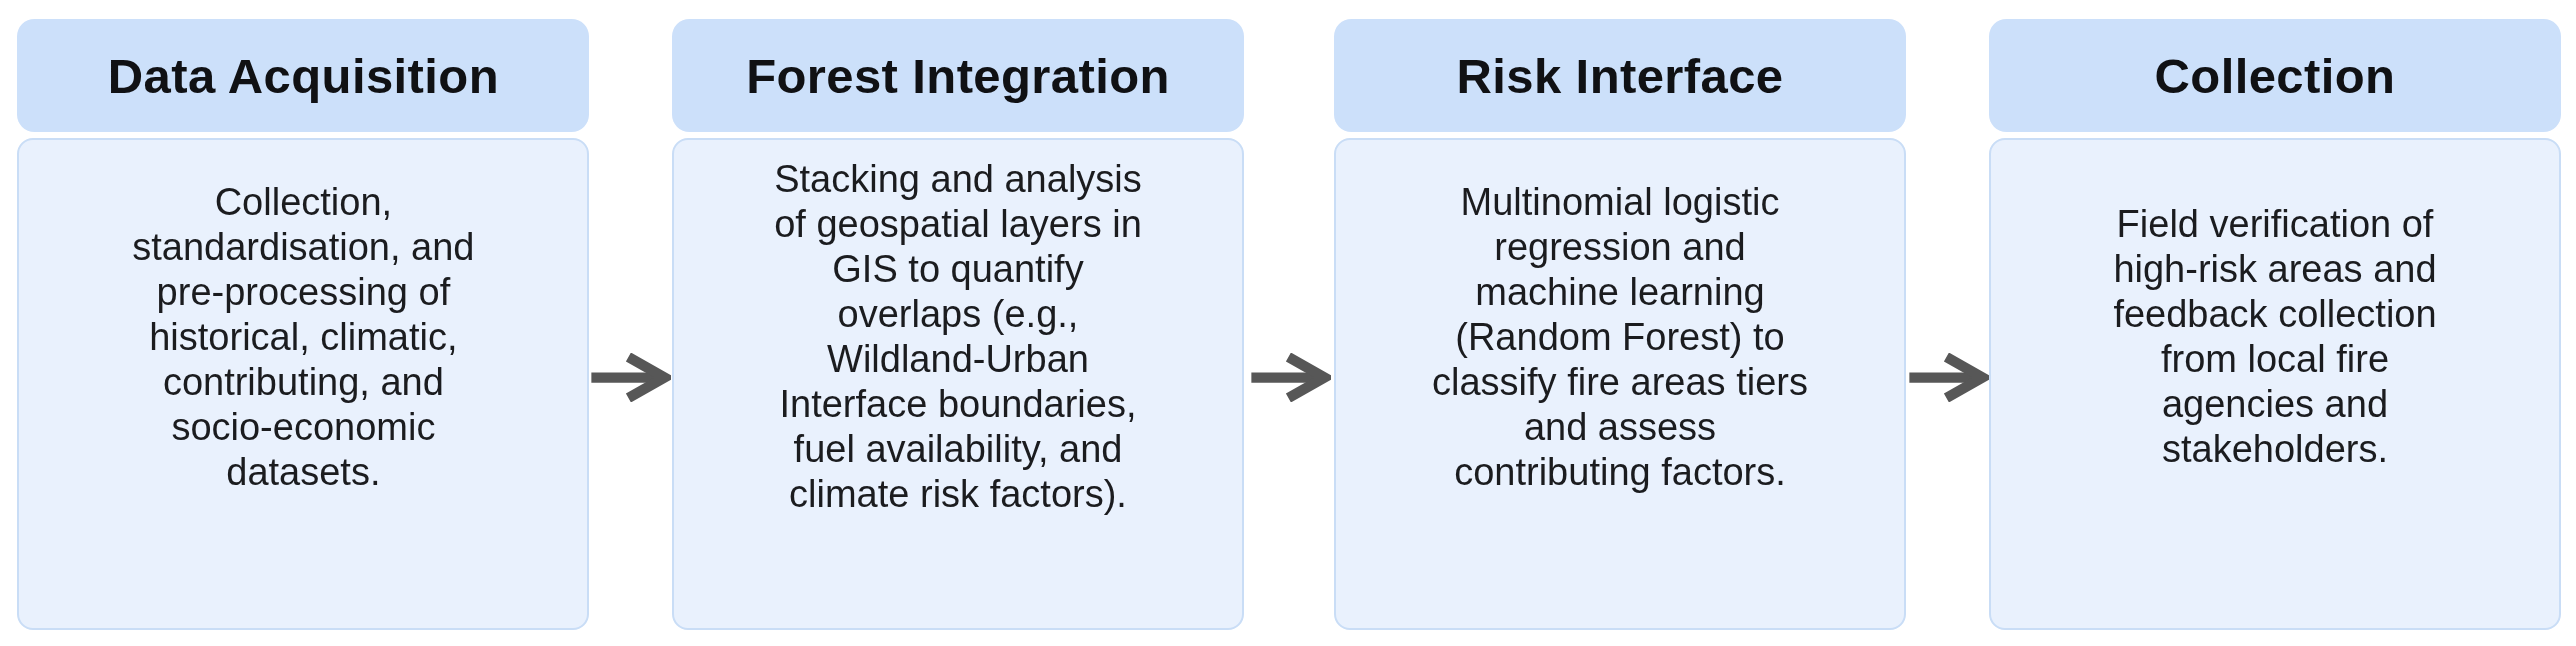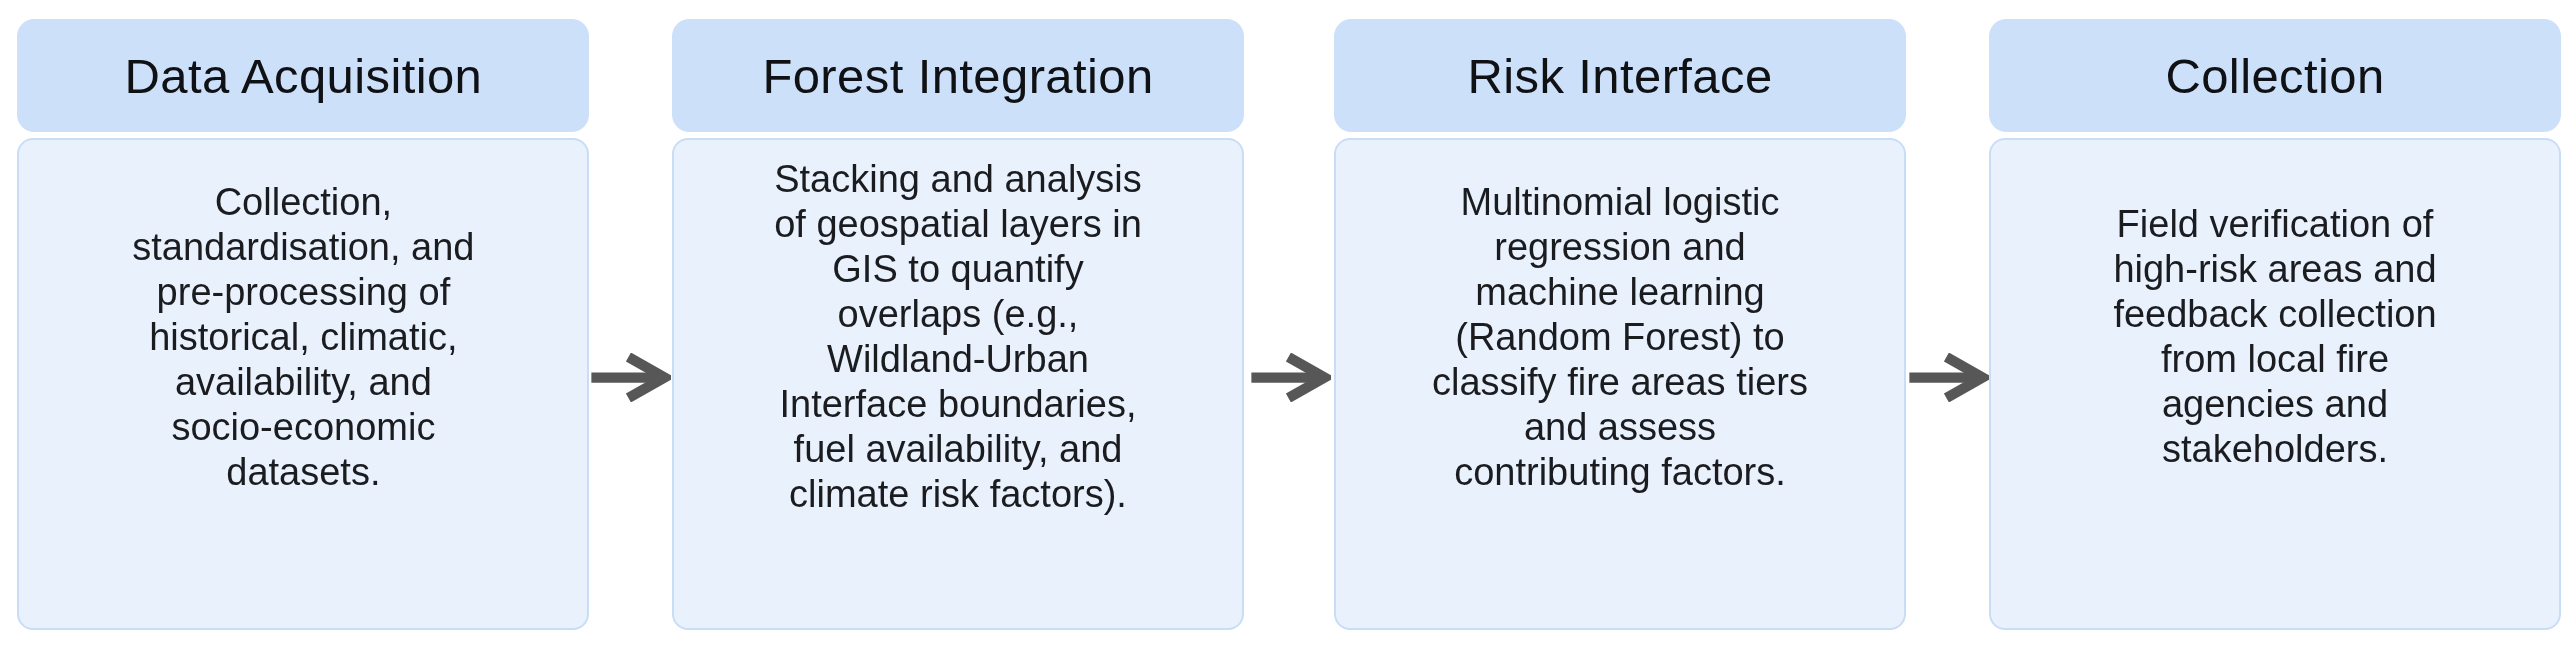--- a/index.html
+++ b/index.html
@@ -28,21 +28,21 @@
     width: 100%;
     height: 113px;
     background: #cce0fa;
     border-radius: 17.4px;
     display: flex;
     align-items: center;
     justify-content: center;
   }
   .card-title {
     font-size: 49px;
-    font-weight: 400;
+    font-weight: 700;
     color: #101114;
     letter-spacing: 0.4px;
     white-space: nowrap;
   }
   .card-body {
     box-sizing: border-box;
     margin-top: 5.5px;
     width: 100%;
     height: 492px;
     background: #e9f1fd;
@@ -78,21 +78,21 @@
 
   <div class="card" style="left:17.4px">
     <div class="card-header">
       <div class="card-title">Data Acquisition</div>
     </div>
     <div class="card-body">
       <div class="card-text">Collection,
 standardisation, and
 pre-processing of
 historical, climatic,
-availability, and
+contributing, and
 socio-economic
 datasets.</div>
     </div>
   </div>
 
   <div class="arrow arrow-1">
     <svg viewBox="0 0 104 62" xmlns="http://www.w3.org/2000/svg">
       <line x1="3" y1="31" x2="90" y2="31" stroke="#575757" stroke-width="13"></line>
       <polyline points="50,5 96,31 50,57" fill="none" stroke="#575757" stroke-width="13" stroke-linejoin="miter"></polyline>
     </svg>

